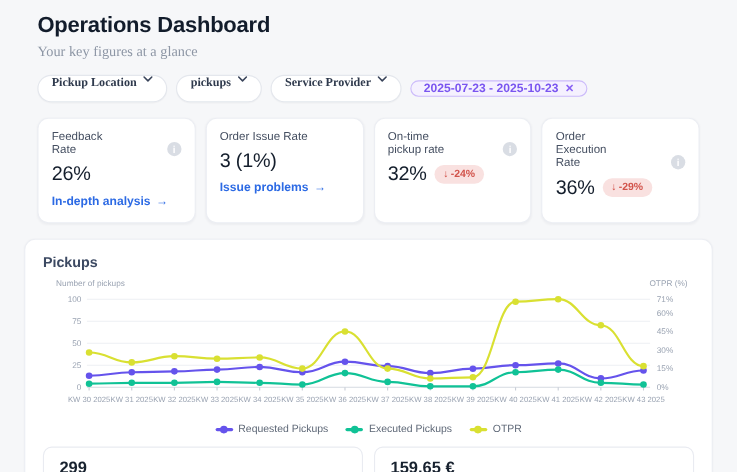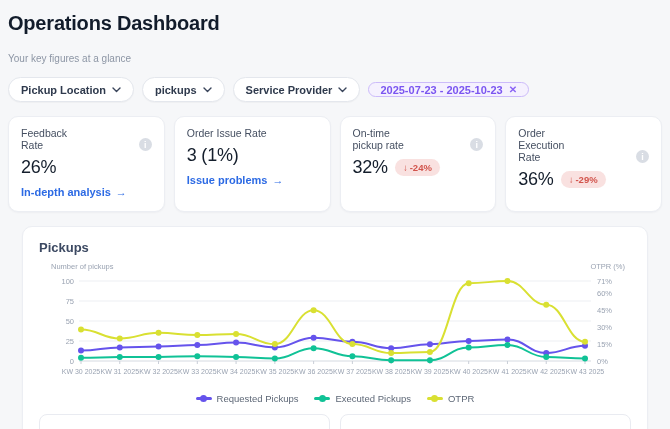--- a/index.html
+++ b/index.html
@@ -2,35 +2,36 @@
 <html><head>
 <meta charset="utf-8">
 <style>
   * { box-sizing: border-box; margin: 0; padding: 0; }
   html, body { width: 670px; height: 429px; overflow: hidden; }
   body {
     background: #f6f7f9;
     font-family: "Liberation Sans", sans-serif;
     color: #1b2535;
   }
-  .page { padding: 12px 8px 0; }
+  .page { padding: 12px 34px 0; }
 
   
   .title { font-size: 20px; font-weight: 700; color: #121c2b; letter-spacing: -0.2px; }
-  .subtitle { font-size: 10px; color: #8d96a5; margin-top: 18px; }
+  .subtitle { font-size: 13px; color: #8d96a5; margin-top: 4px; font-family: Liberation Serif, serif; }
 
   
   .filters { display: flex; align-items: center; gap: 8px; margin-top: 13px; }
   .pill {
-    display: inline-flex; align-items: center; gap: 6px;
+    display: inline-flex; align-items: flex-start; gap: 6px;
     height: 25px; padding: 0 12px;
     background: #ffffff; border: 1px solid #e4e7ed; border-radius: 999px;
     font-size: 11px; font-weight: 600; color: #2f3a4d;
     box-shadow: 0 1px 1px rgba(16,24,40,.03);
     cursor: pointer;
+    font-family: Liberation Serif, serif;
   }
   .chip {
     display: inline-flex; align-items: center; gap: 6px;
     height: 15px; padding: 0 11px;
     background: #f5f1fe; border: 1px solid #ccbbfa; border-radius: 999px;
     font-size: 11px; font-weight: 600; color: #7a55f0;
     cursor: pointer;
   }
   .chip .x { font-size: 10px; color: #8a63f5; cursor: pointer; }
 

